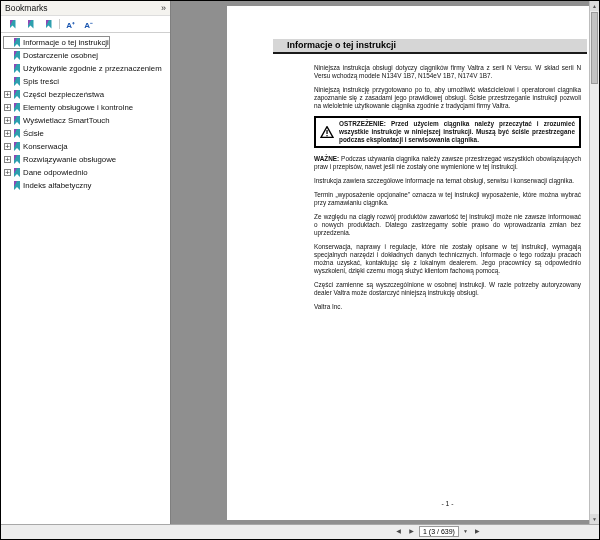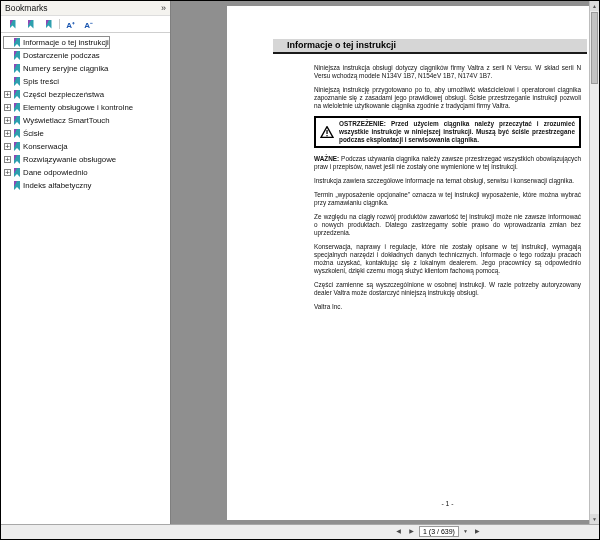--- a/index.html
+++ b/index.html
@@ -91,25 +91,25 @@
       <button class="tool-btn a-btn">A⁻</button>
     </div>
 
     <div class="bm-list">
       <div class="bm-row plain selected">
         <span class="ribbon"></span>
         <span class="bm-label">Informacje o tej instrukcji</span>
       </div>
       <div class="bm-row plain">
         <span class="ribbon"></span>
-        <span class="bm-label">Dostarczenie podczas</span>
-      </div>
-      <div class="bm-row plain">
-        <span class="ribbon"></span>
-        <span class="bm-label">Numery seryjne ciągnika</span>
+        <span class="bm-label">Dostarczenie osobnej</span>
+      </div>
+      <div class="bm-row plain">
+        <span class="ribbon"></span>
+        <span class="bm-label">Użytkowanie zgodnie z przeznaczeniem</span>
       </div>
       <div class="bm-row plain">
         <span class="ribbon"></span>
         <span class="bm-label">Spis treści</span>
       </div>
       <div class="bm-row">
         <span class="expander">+</span>
         <span class="ribbon"></span>
         <span class="bm-label">Części bezpieczeństwa</span>
       </div>

